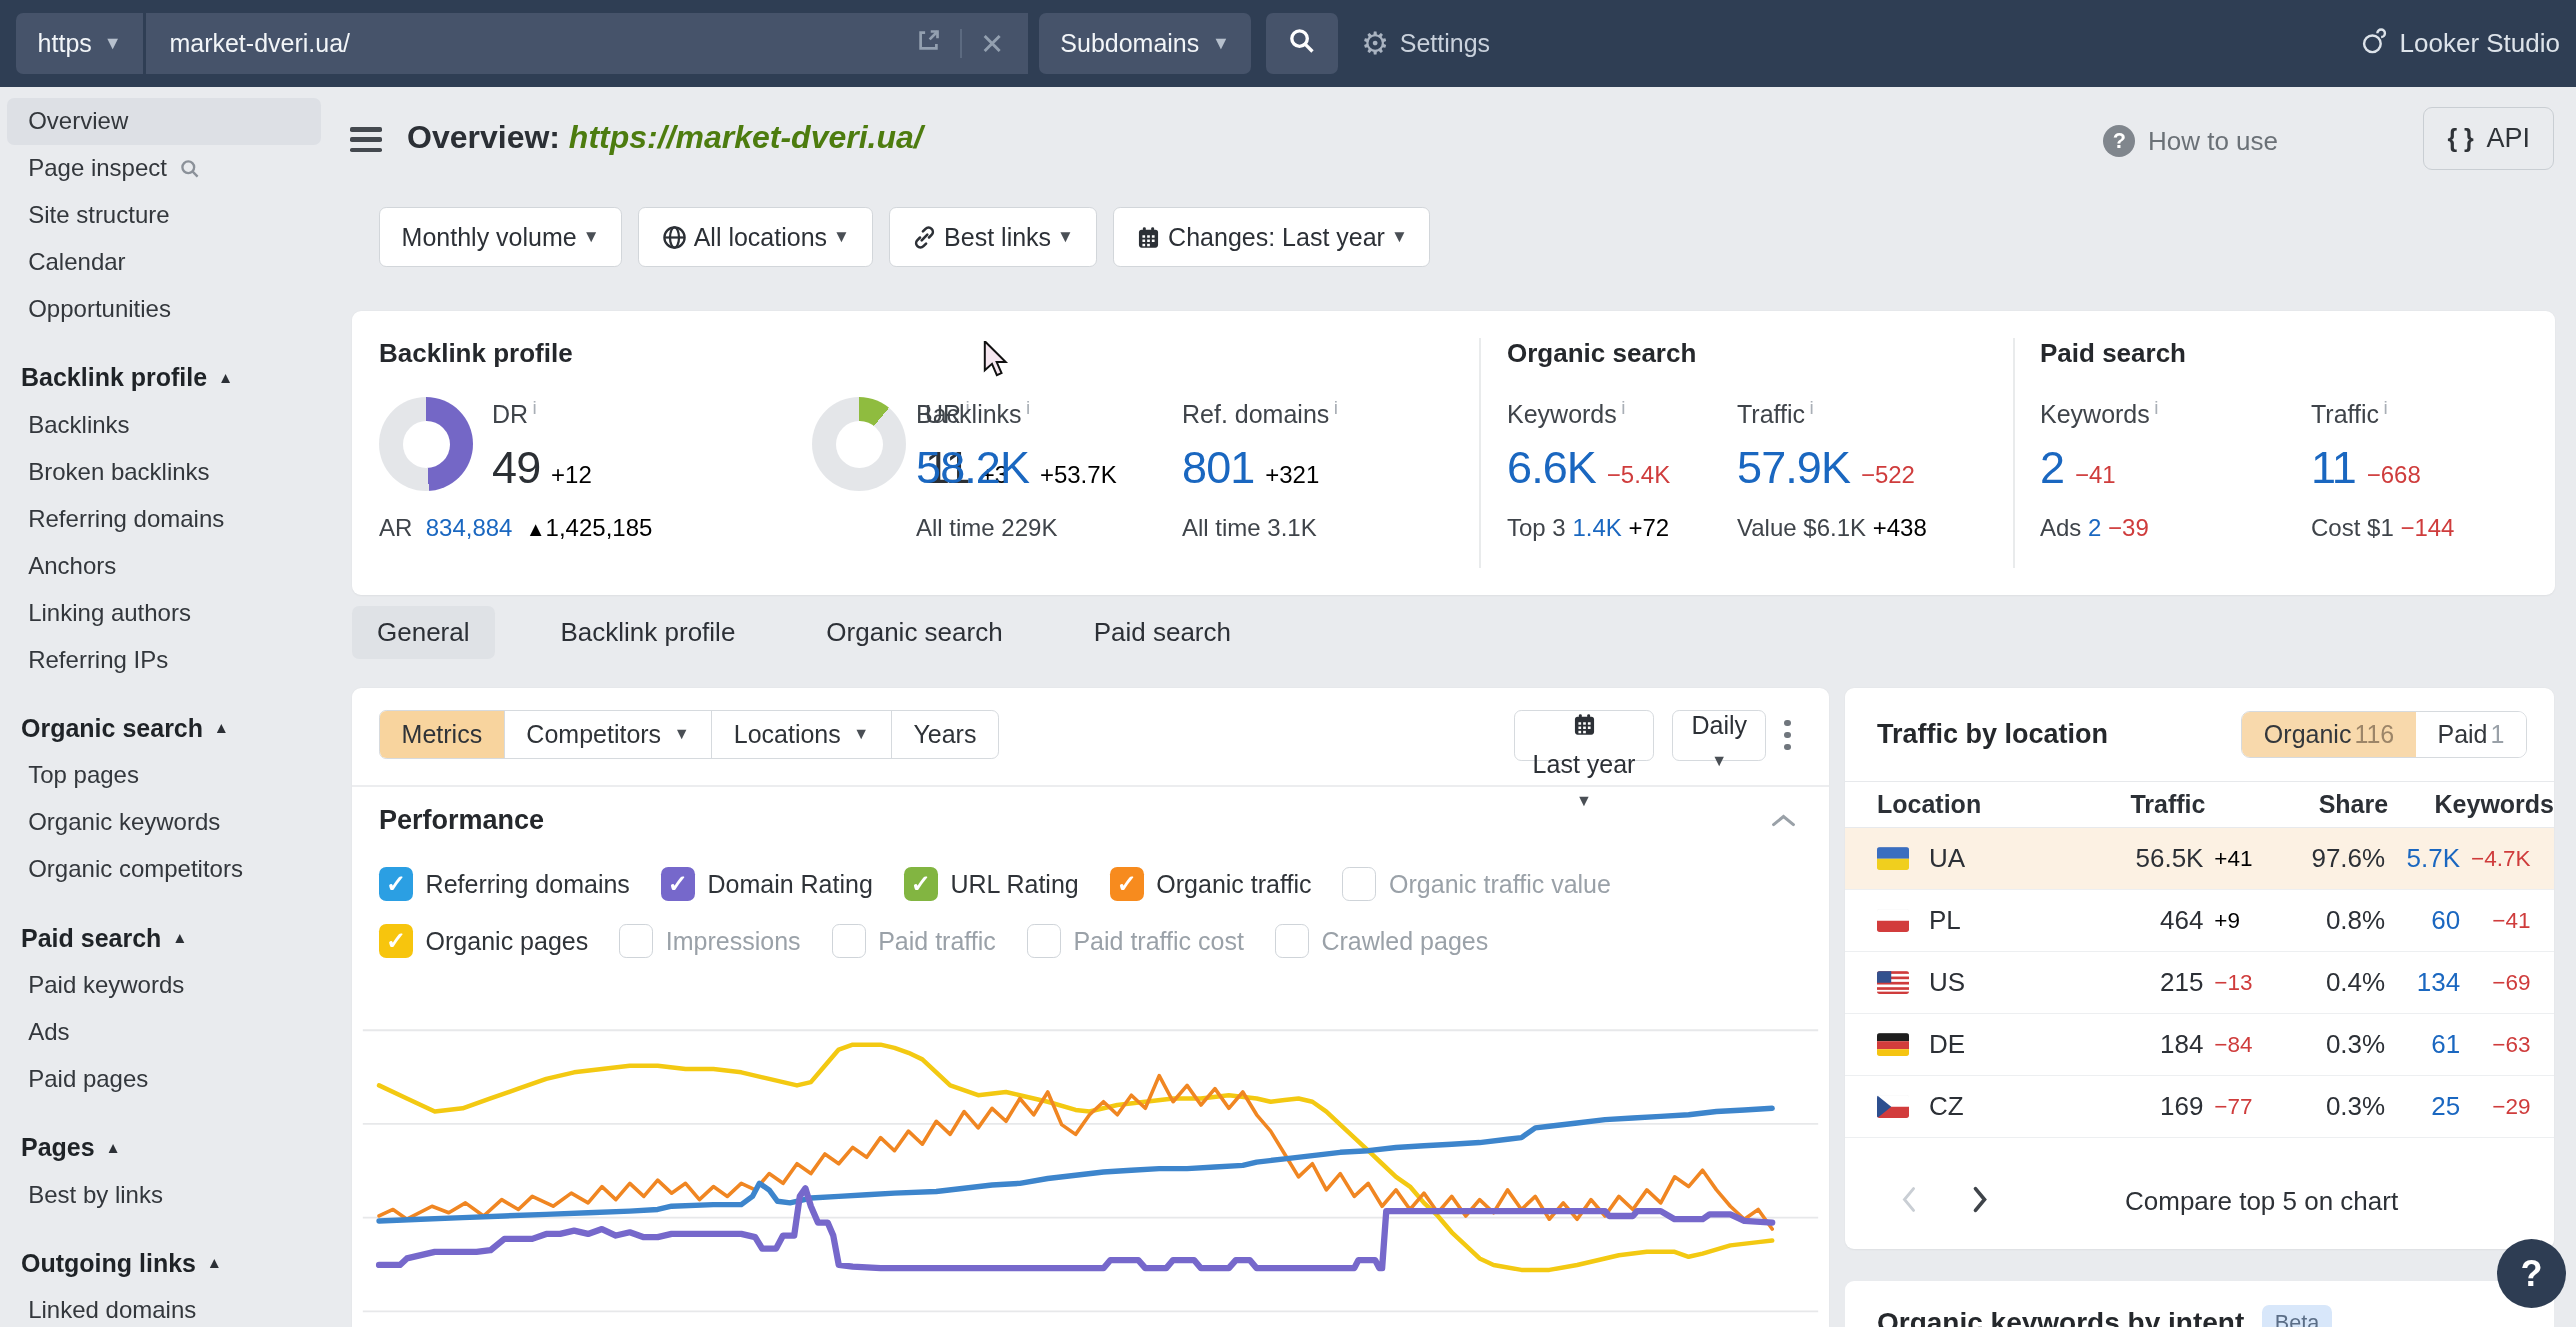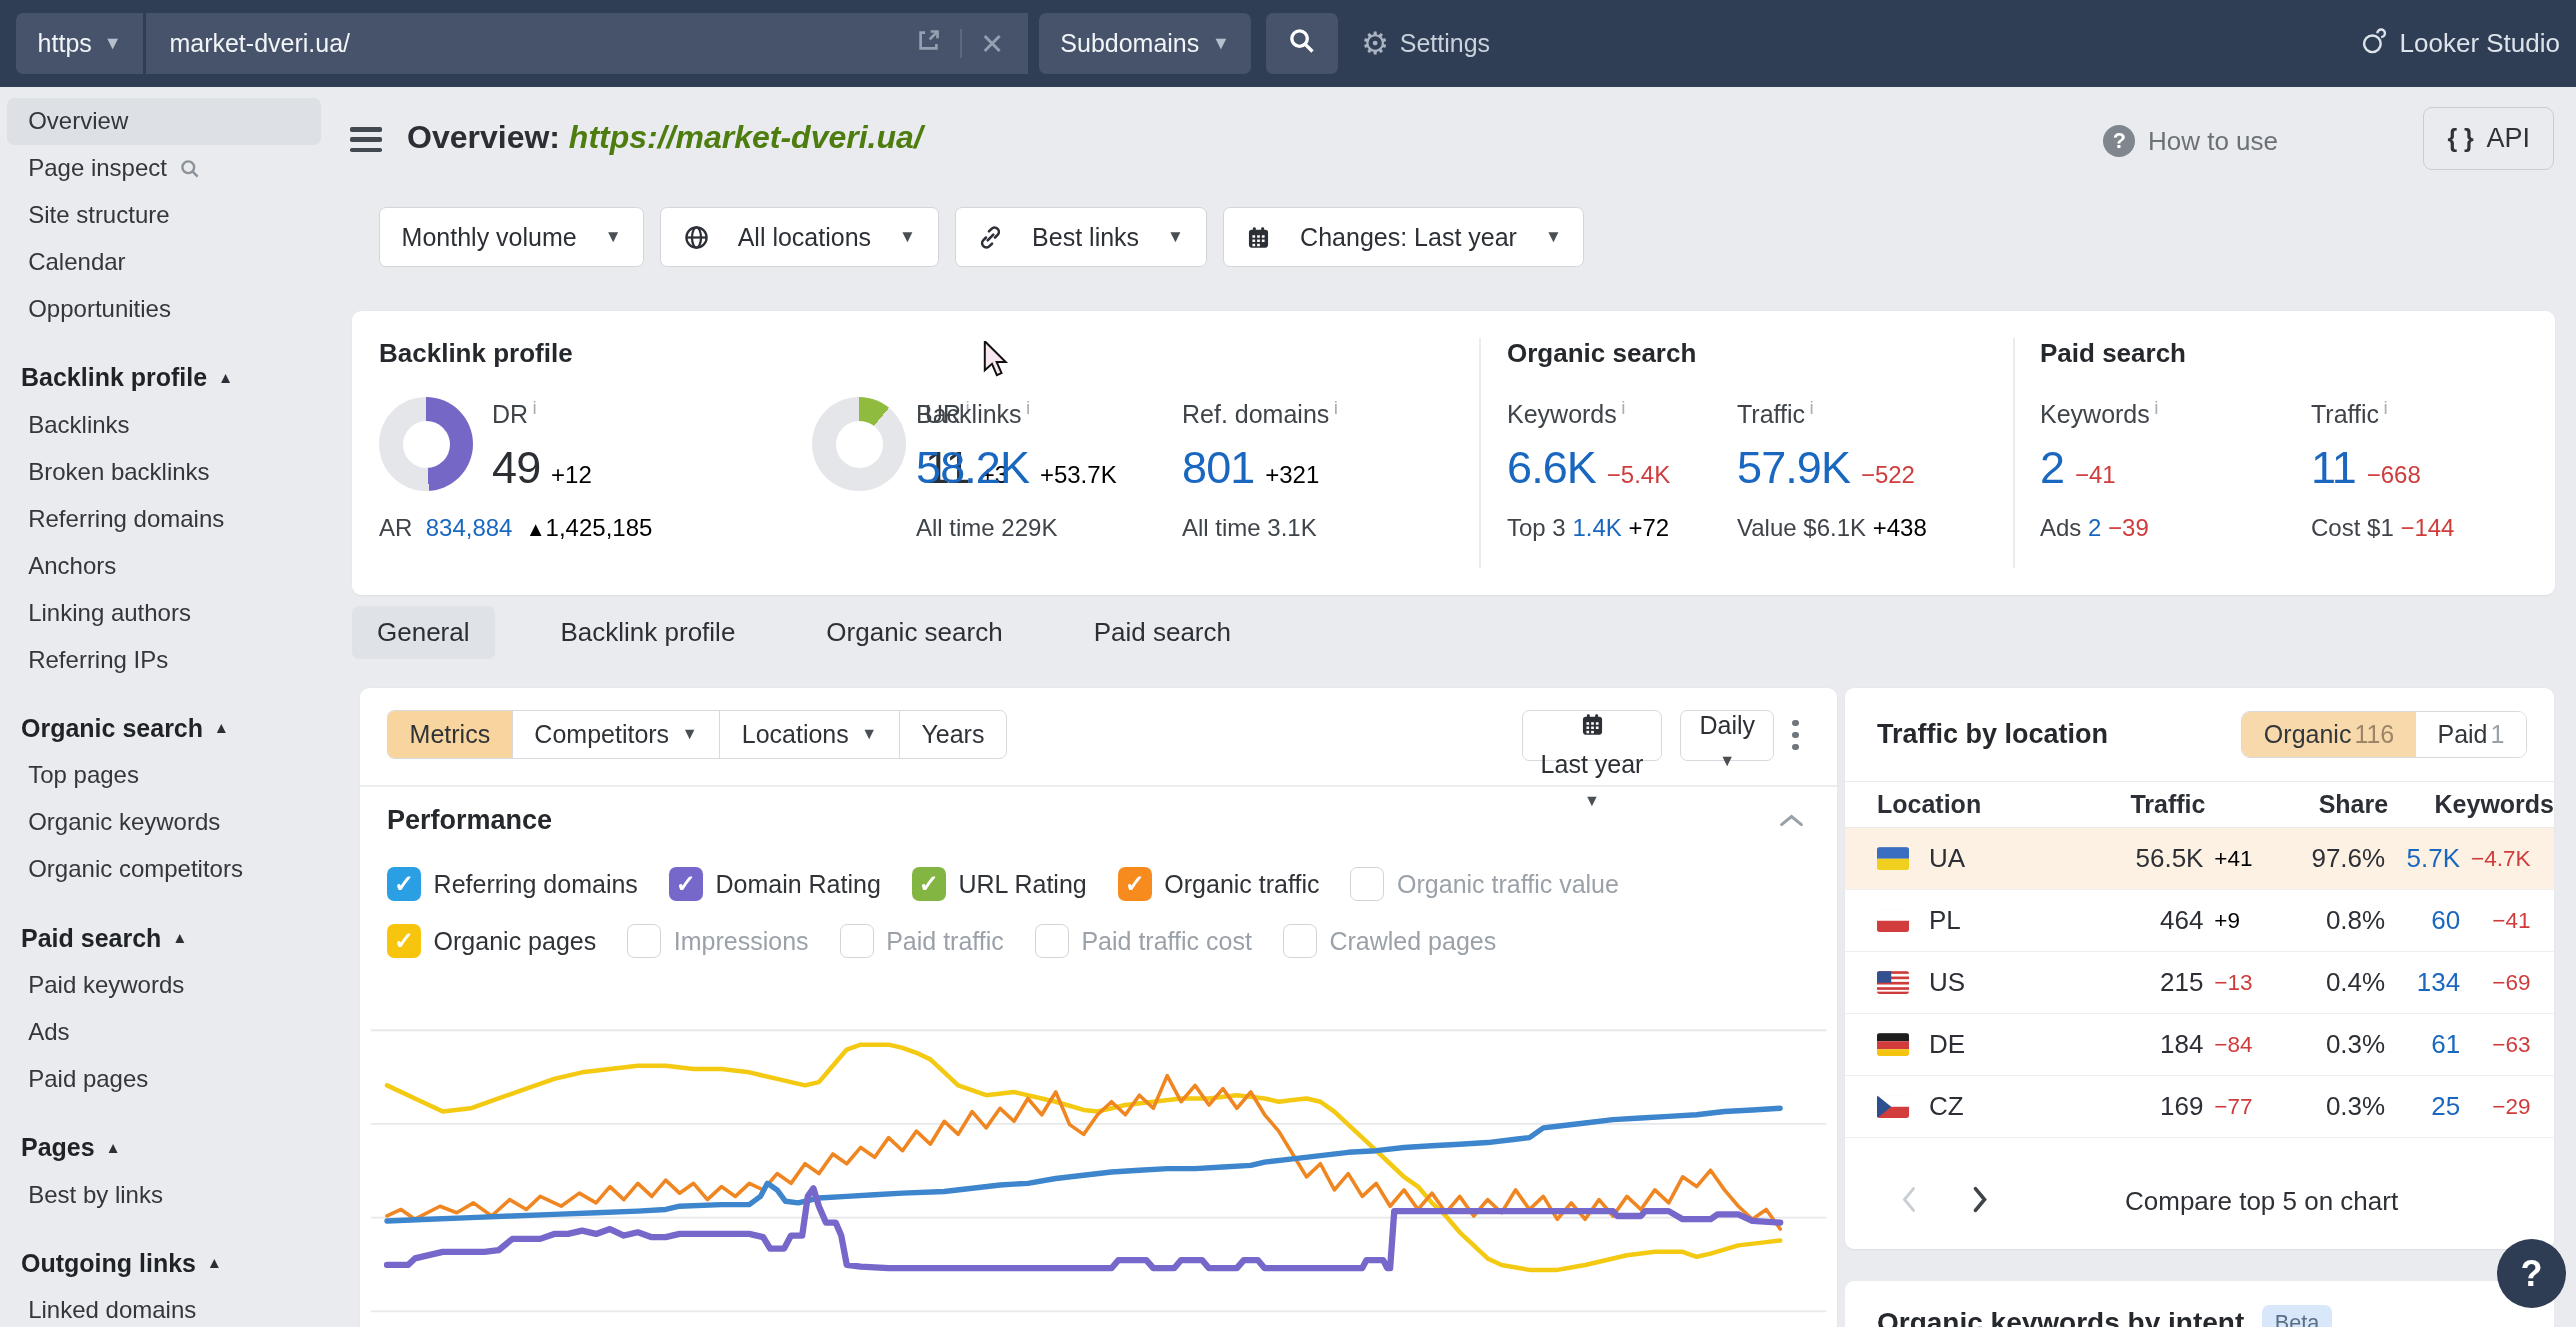--- a/index.html
+++ b/index.html
@@ -34,21 +34,21 @@
   .hamburger div { height:4.5px; background:#44494f; border-radius:1.8px; }
   .page-title { position:absolute; left:79px; top:32px; font-size:32px; font-weight:bold; color:#2b2f35; }
   .page-title a { color:#4d7c0f; text-decoration:none;font-style:italic; }
   .howto { position:absolute; right:298px; top:38px; display:flex; align-items:center; gap:12.6px; color:#6b7177; font-size:26px; }
   .q-circle { width:32px; height:32px; border-radius:50%; background:#80868d; color:#fff; font-size:21.6px; font-weight:bold; display:flex; align-items:center; justify-content:center; }
   .api-btn { position:absolute; right:21.6px; top:20px; height:63px; padding:0 23.5px; border:1.8px solid #c9ced3; border-radius:9px; display:flex; align-items:center; gap:12.6px; font-size:27px; color:#2f3338; }
   .braces { font-weight:bold; font-size:25px; color:#2f3338; }
 
   
   .filters { position:absolute; left:379px; top:207px; display:flex; gap:16px; }
-  .filter-btn { height:60px; background:#fff; border:1.8px solid #d2d6da; border-radius:7.2px; display:flex; align-items:center; padding:0 21.6px; gap:28px; font-size:25px; color:#2c3036; }
+  .filter-btn { height:60px; background:#fff; border:1.8px solid #d2d6da; border-radius:7.2px; display:flex; align-items:center; padding:0 21.6px; gap:6px; font-size:25px; color:#2c3036; }
   .filter-btn .caret { color:#4a4f55; font-size:17px; }
   .f-icon { display:flex; color:#2c3036; }
 
   
   .stats-card { position:absolute; left:352px; top:311px; width:2203px; height:284px; background:#fff; border-radius:9px; box-shadow:0 0.9px 1.8px rgba(0,0,0,.05); }
   .stat-divider { position:absolute; top:27px; bottom:27px; width:1.8px; background:#e9ebec; }
   .sec-title { position:absolute; top:27px; font-size:26px; font-weight:bold; color:#25282c; }
   .stat-label { font-size:25px; color:#3f444a; }
   .sup-i { font-size:19px; color:#a9afb6; vertical-align:super; margin-left:4.5px; }
   .big { font-size:45px; color:#2b2f34; letter-spacing:-0.9px; }
@@ -60,21 +60,21 @@
   .donut::after { content:""; position:absolute; left:23.5px; top:23.5px; width:47px; height:47px; background:#fff; border-radius:50%; }
   .stat-col { position:absolute; top:86px; }
   .stat-num-row { margin-top:12.6px; display:flex; align-items:baseline; }
 
   
   .tabs { position:absolute; left:352px; top:606px; display:flex; align-items:center; gap:41px; }
   .tab { font-size:26px; color:#2c3036; padding:10.8px 25px; border-radius:7.2px; }
   .tab.active { background:#dfe2e6; }
 
   
-  .chart-card { position:absolute; left:360px; top:688px; width:1477px; height:639px; background:#fff; border-radius:9px 9px 0 0; box-shadow:0 0.9px 1.8px rgba(0,0,0,.05); }
+  .chart-card { position:absolute; left:352px; top:688px; width:1477px; height:639px; background:#fff; border-radius:9px 9px 0 0; box-shadow:0 0.9px 1.8px rgba(0,0,0,.05); }
   .seg-wrap { position:absolute; left:27px; top:21.6px; display:flex; border:1.8px solid #d6dade; border-radius:7.2px; overflow:hidden; background:#fff; }
   .seg { height:47px; display:flex; align-items:center; padding:0 21.6px; gap:12.6px; font-size:25px; color:#2f3338; border-left:1.8px solid #d6dade; }
   .seg:first-child { border-left:none; }
   .seg.active { background:#f8d49e; }
   .seg .caret { color:#4a4f55; font-size:16px; }
   .period-controls { position:absolute; right:63px; top:21.6px; display:flex; gap:18px; }
   .pc-btn { height:51px; background:#fff; border:1.8px solid #d6dade; border-radius:7.2px; display:flex; align-items:center; padding:0 18px; gap:12.6px; font-size:25px; color:#2c3036;flex-direction:column; }
   .kebab { position:absolute; right:23.5px; top:29px; width:36px; height:36px; display:flex; flex-direction:column; align-items:center; justify-content:center; gap:5.4px; }
   .kebab div { width:6.3px; height:6.3px; border-radius:50%; background:#70767d; }
   .card-div { position:absolute; left:0; right:0; top:97px; height:1.8px; background:#ecedef; }

